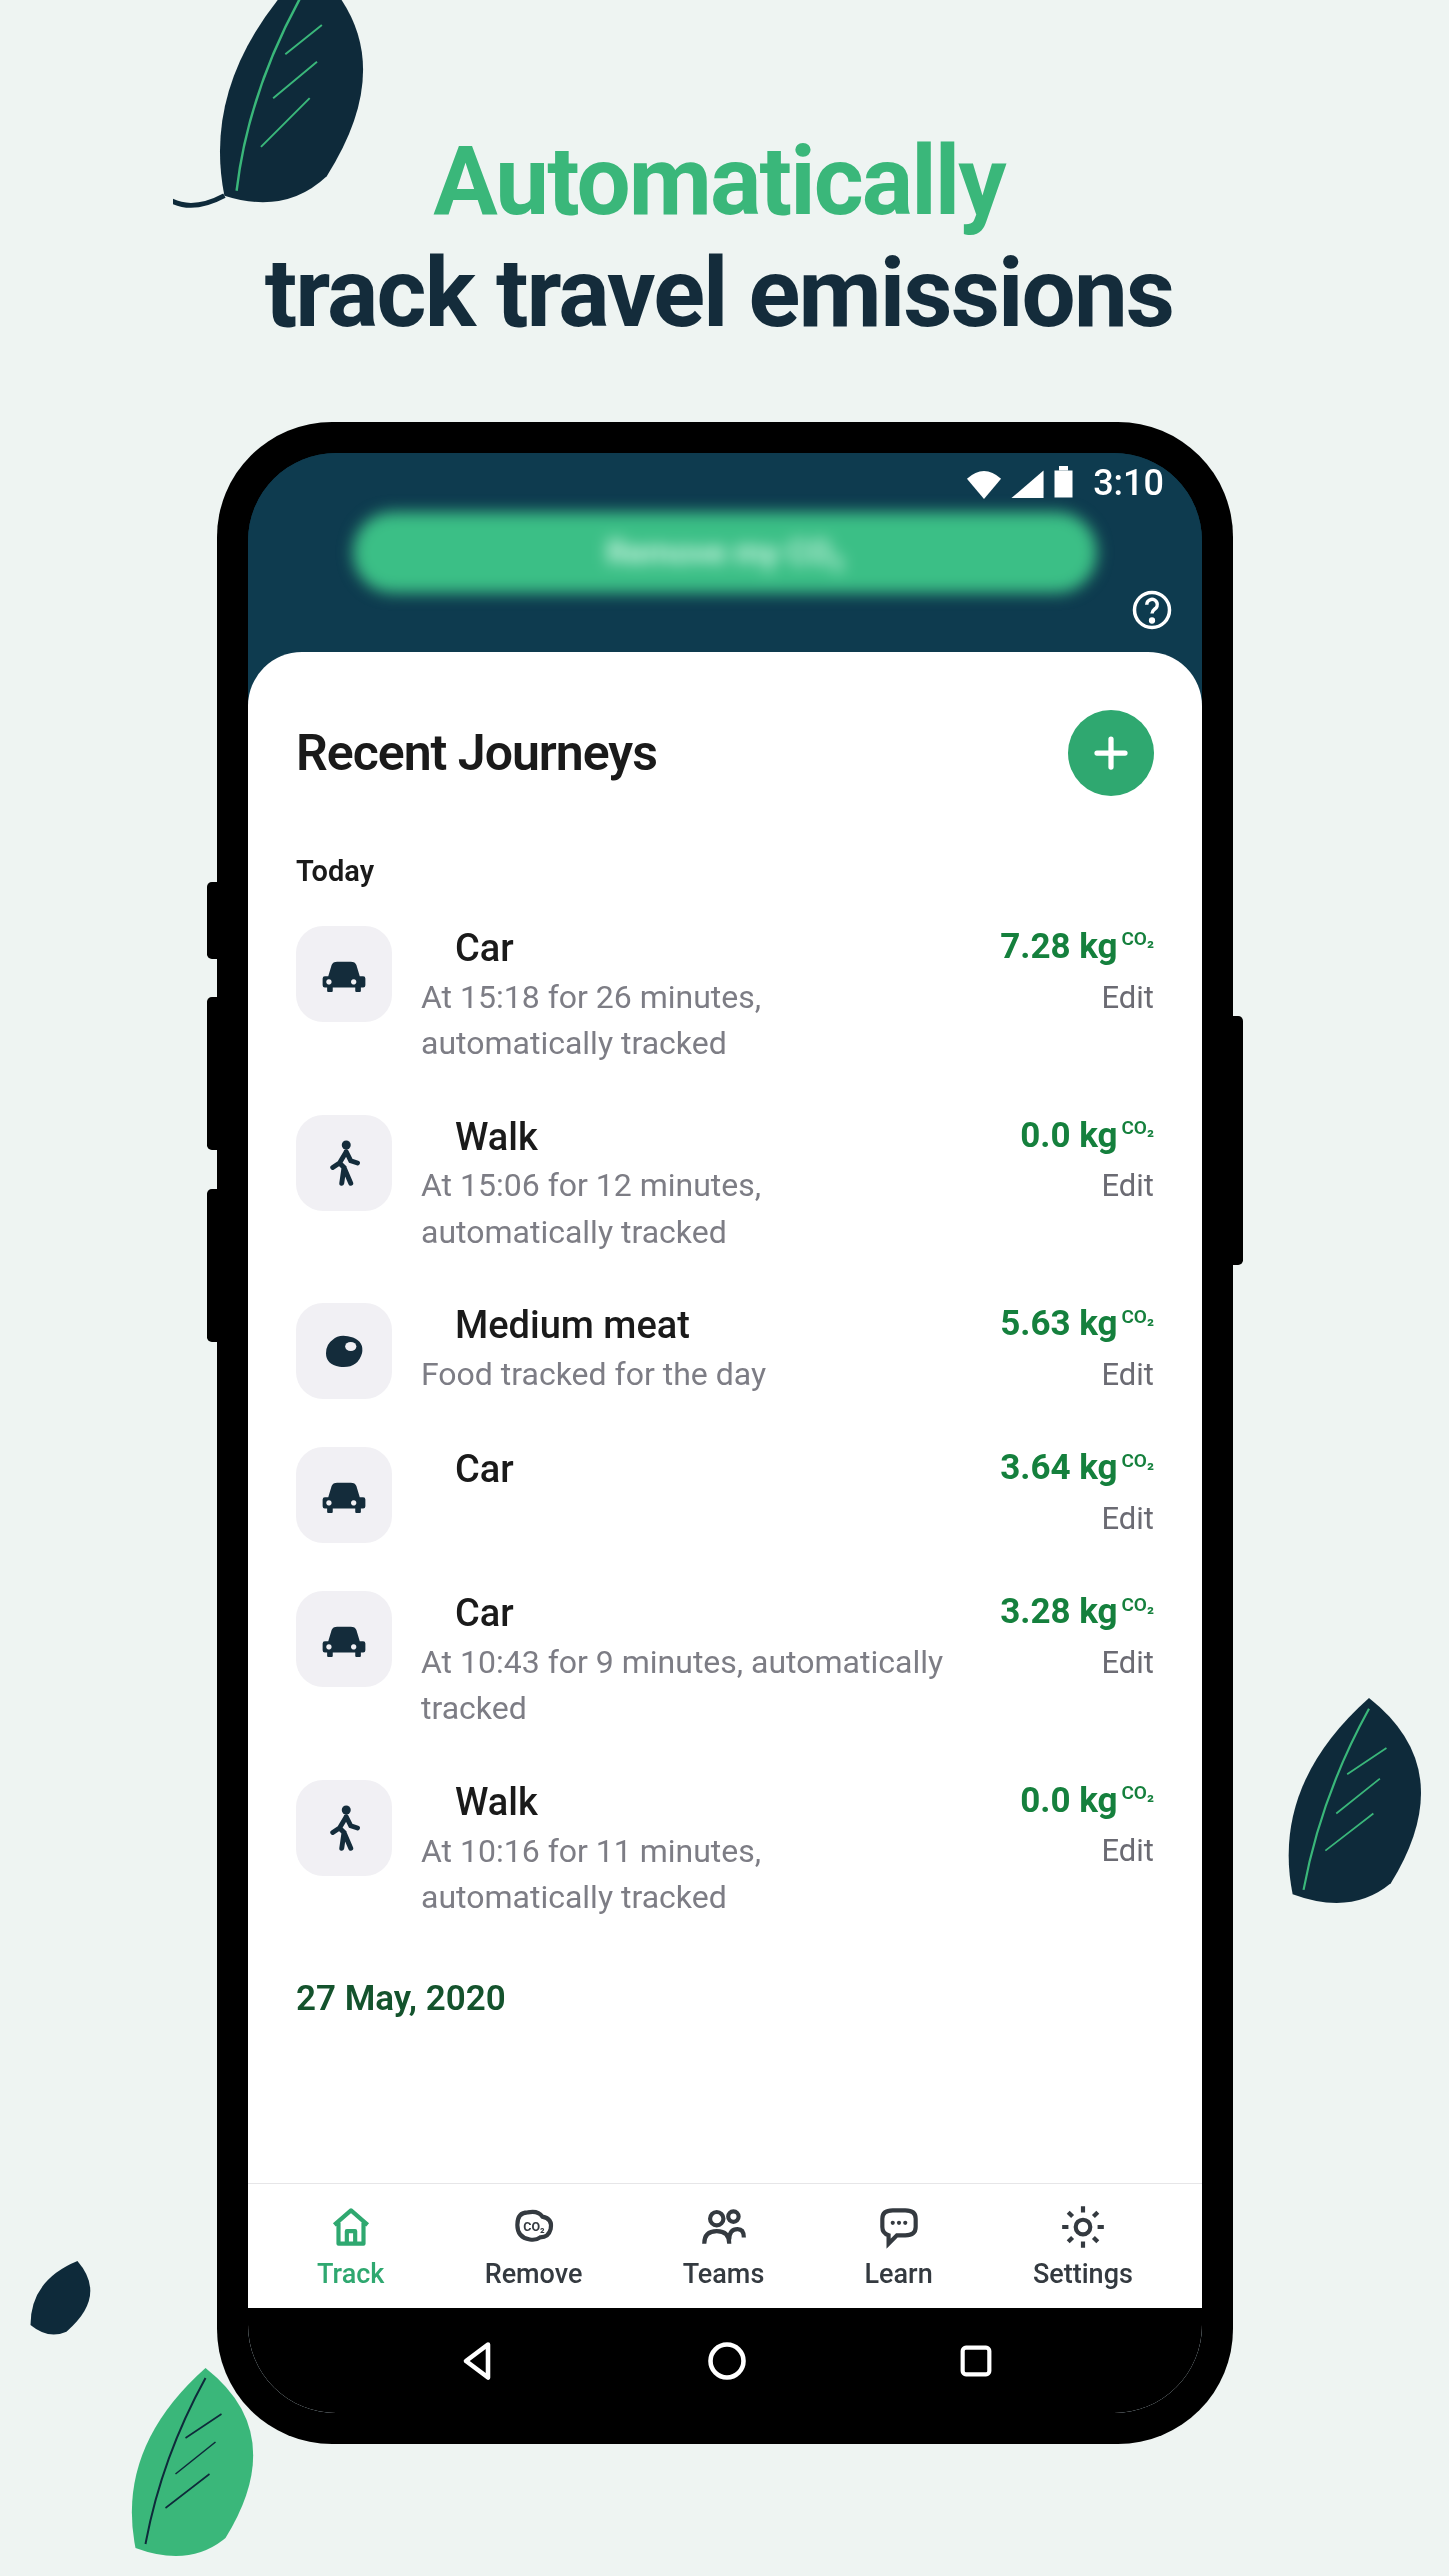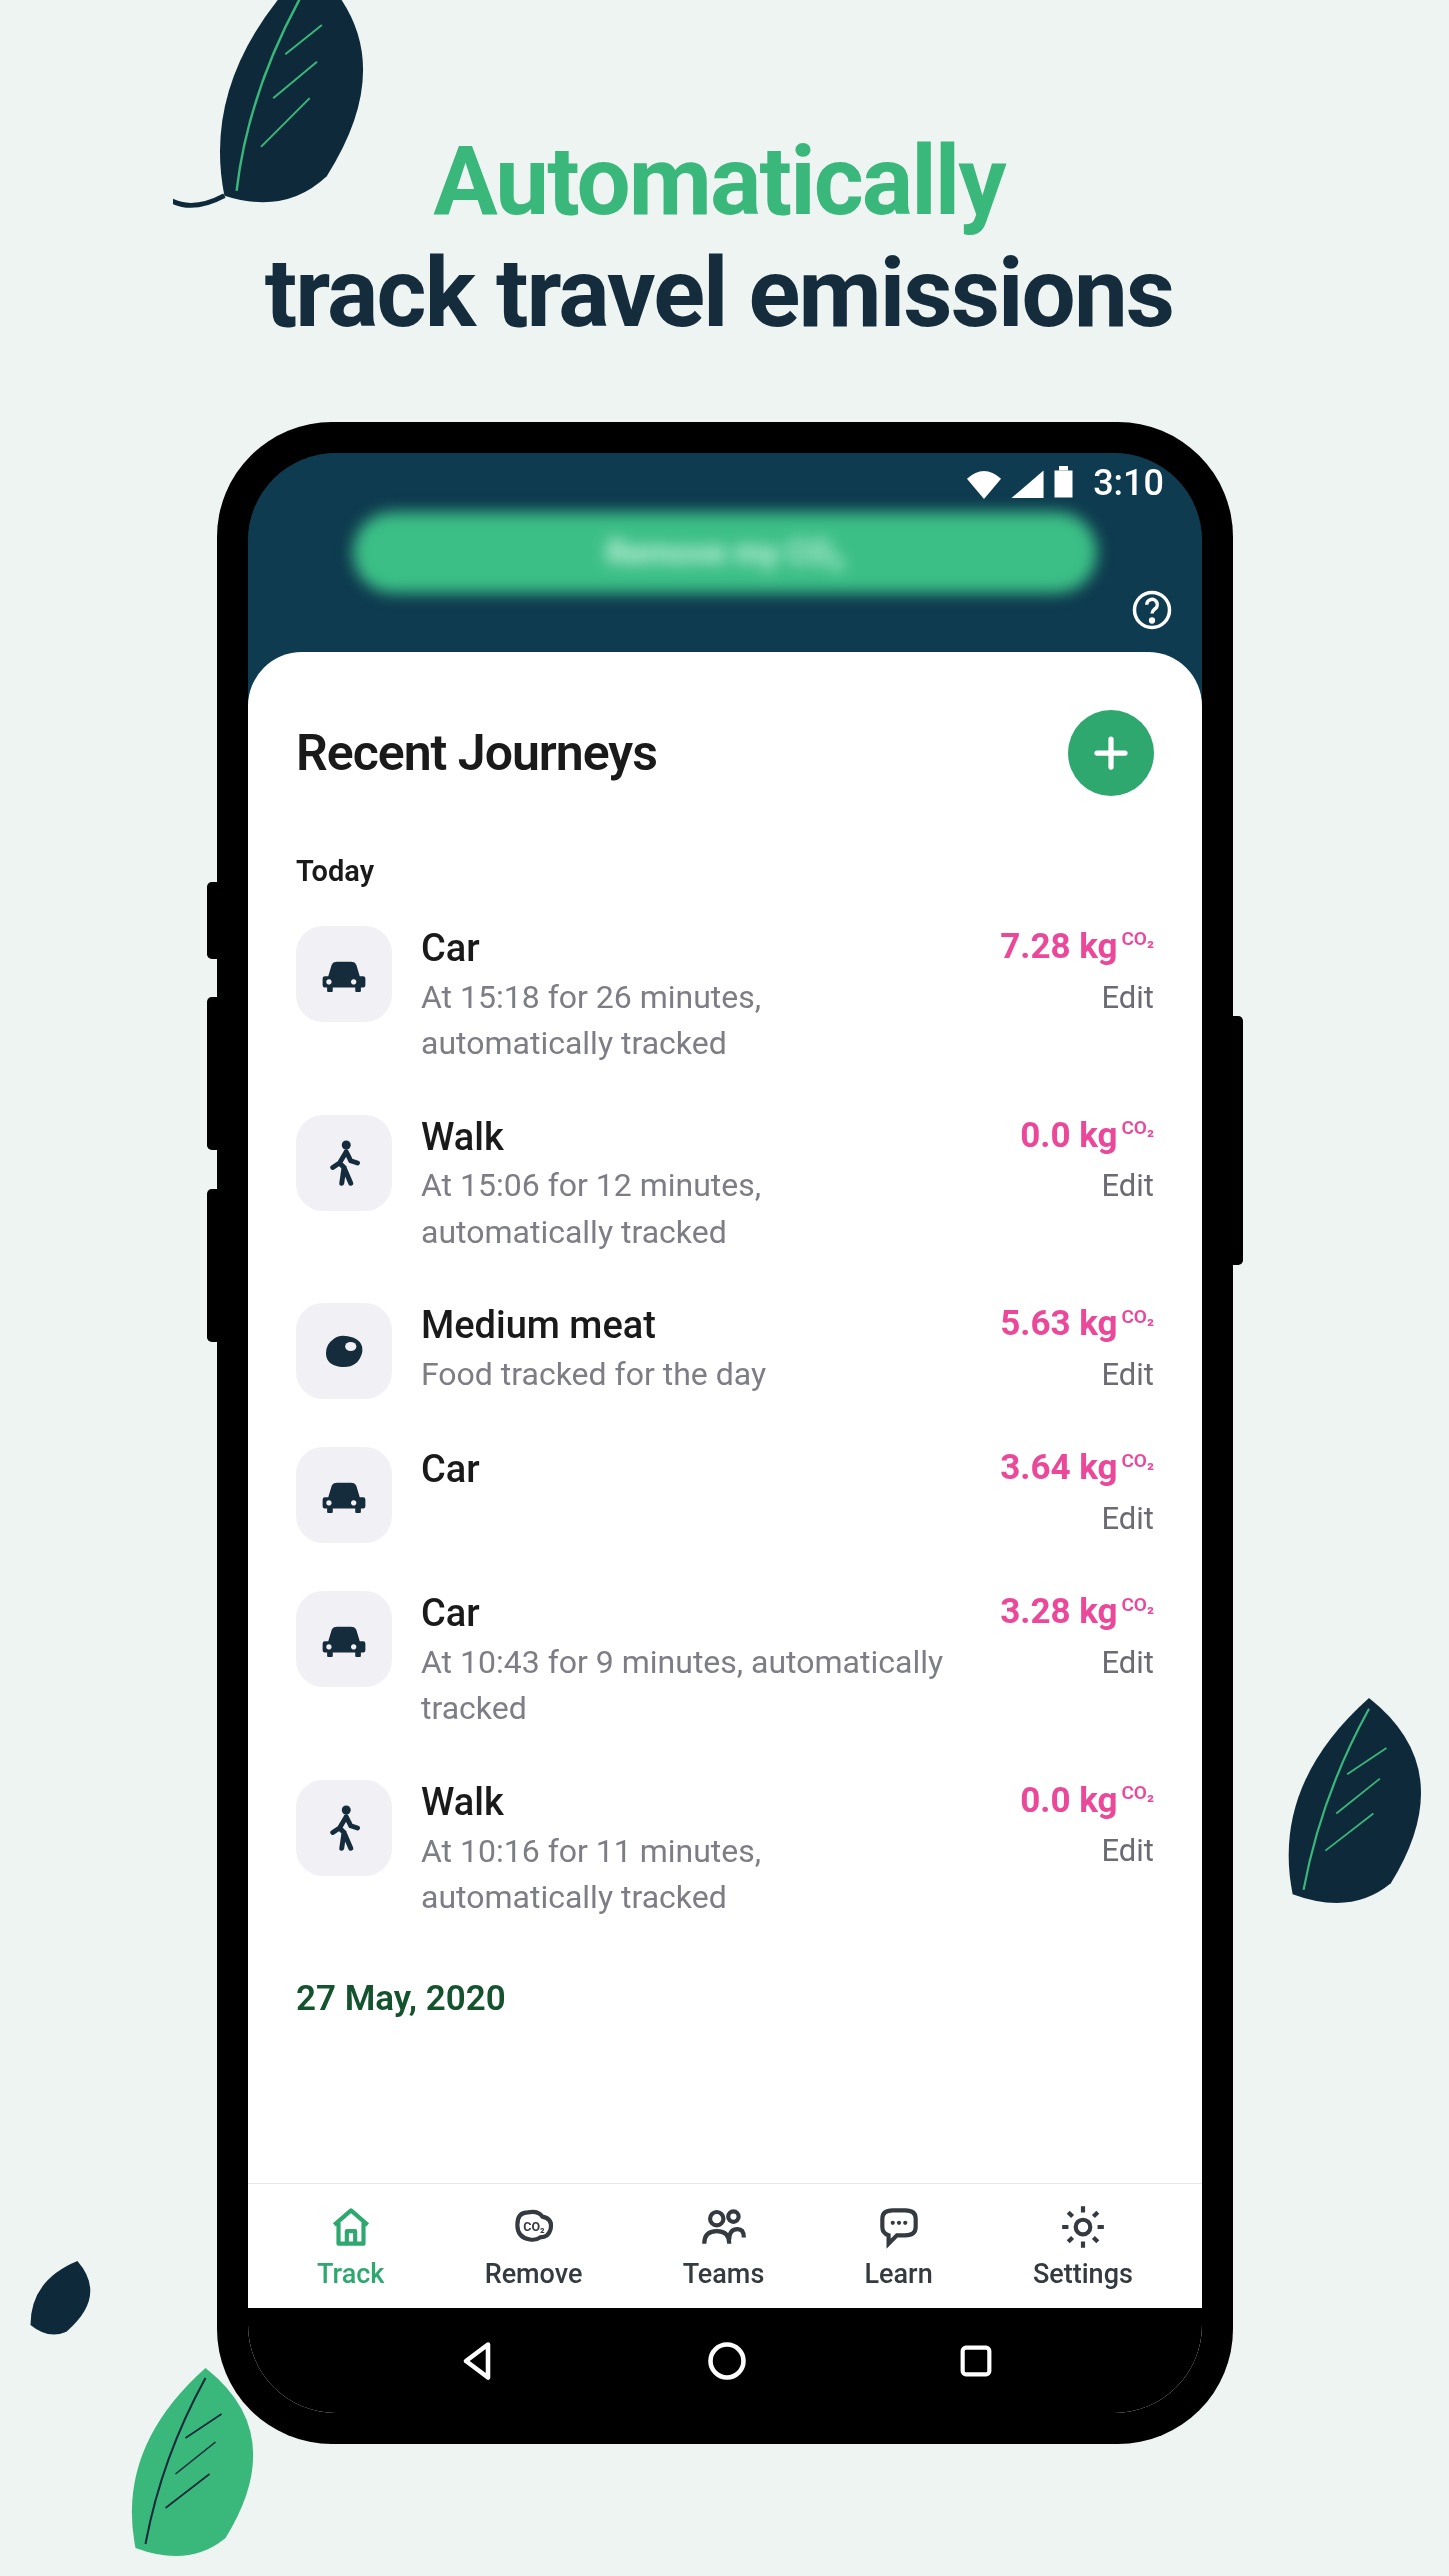--- a/index.html
+++ b/index.html
@@ -181,38 +181,39 @@
   .journey-body {
     flex: 1;
     display: flex;
     flex-direction: column;
     gap: 3.8px;
   }
   .journey-title {
     font-size: 38px;
     font-weight: 500;
     color: #1a1a1a;
+    margin-left: 34px;
   }
   .journey-sub {
     font-size: 32px;
     color: #7d7d85;
     line-height: 1.45;
   }
   .journey-right {
     text-align: right;
     display: flex;
     flex-direction: column;
     gap: 11.5px;
     align-items: flex-end;
     min-width: 173px;
   }
   .journey-amount {
     font-size: 35px;
     font-weight: 700;
-    color: #ec4899;
+    color: #15803d;
     white-space: nowrap;
   }
   .journey-amount .co2 {
     font-size: 19px;
     font-weight: 600;
     vertical-align: super;
     margin-left: 3.8px;
   }
   .edit-link {
     font-size: 31px;

